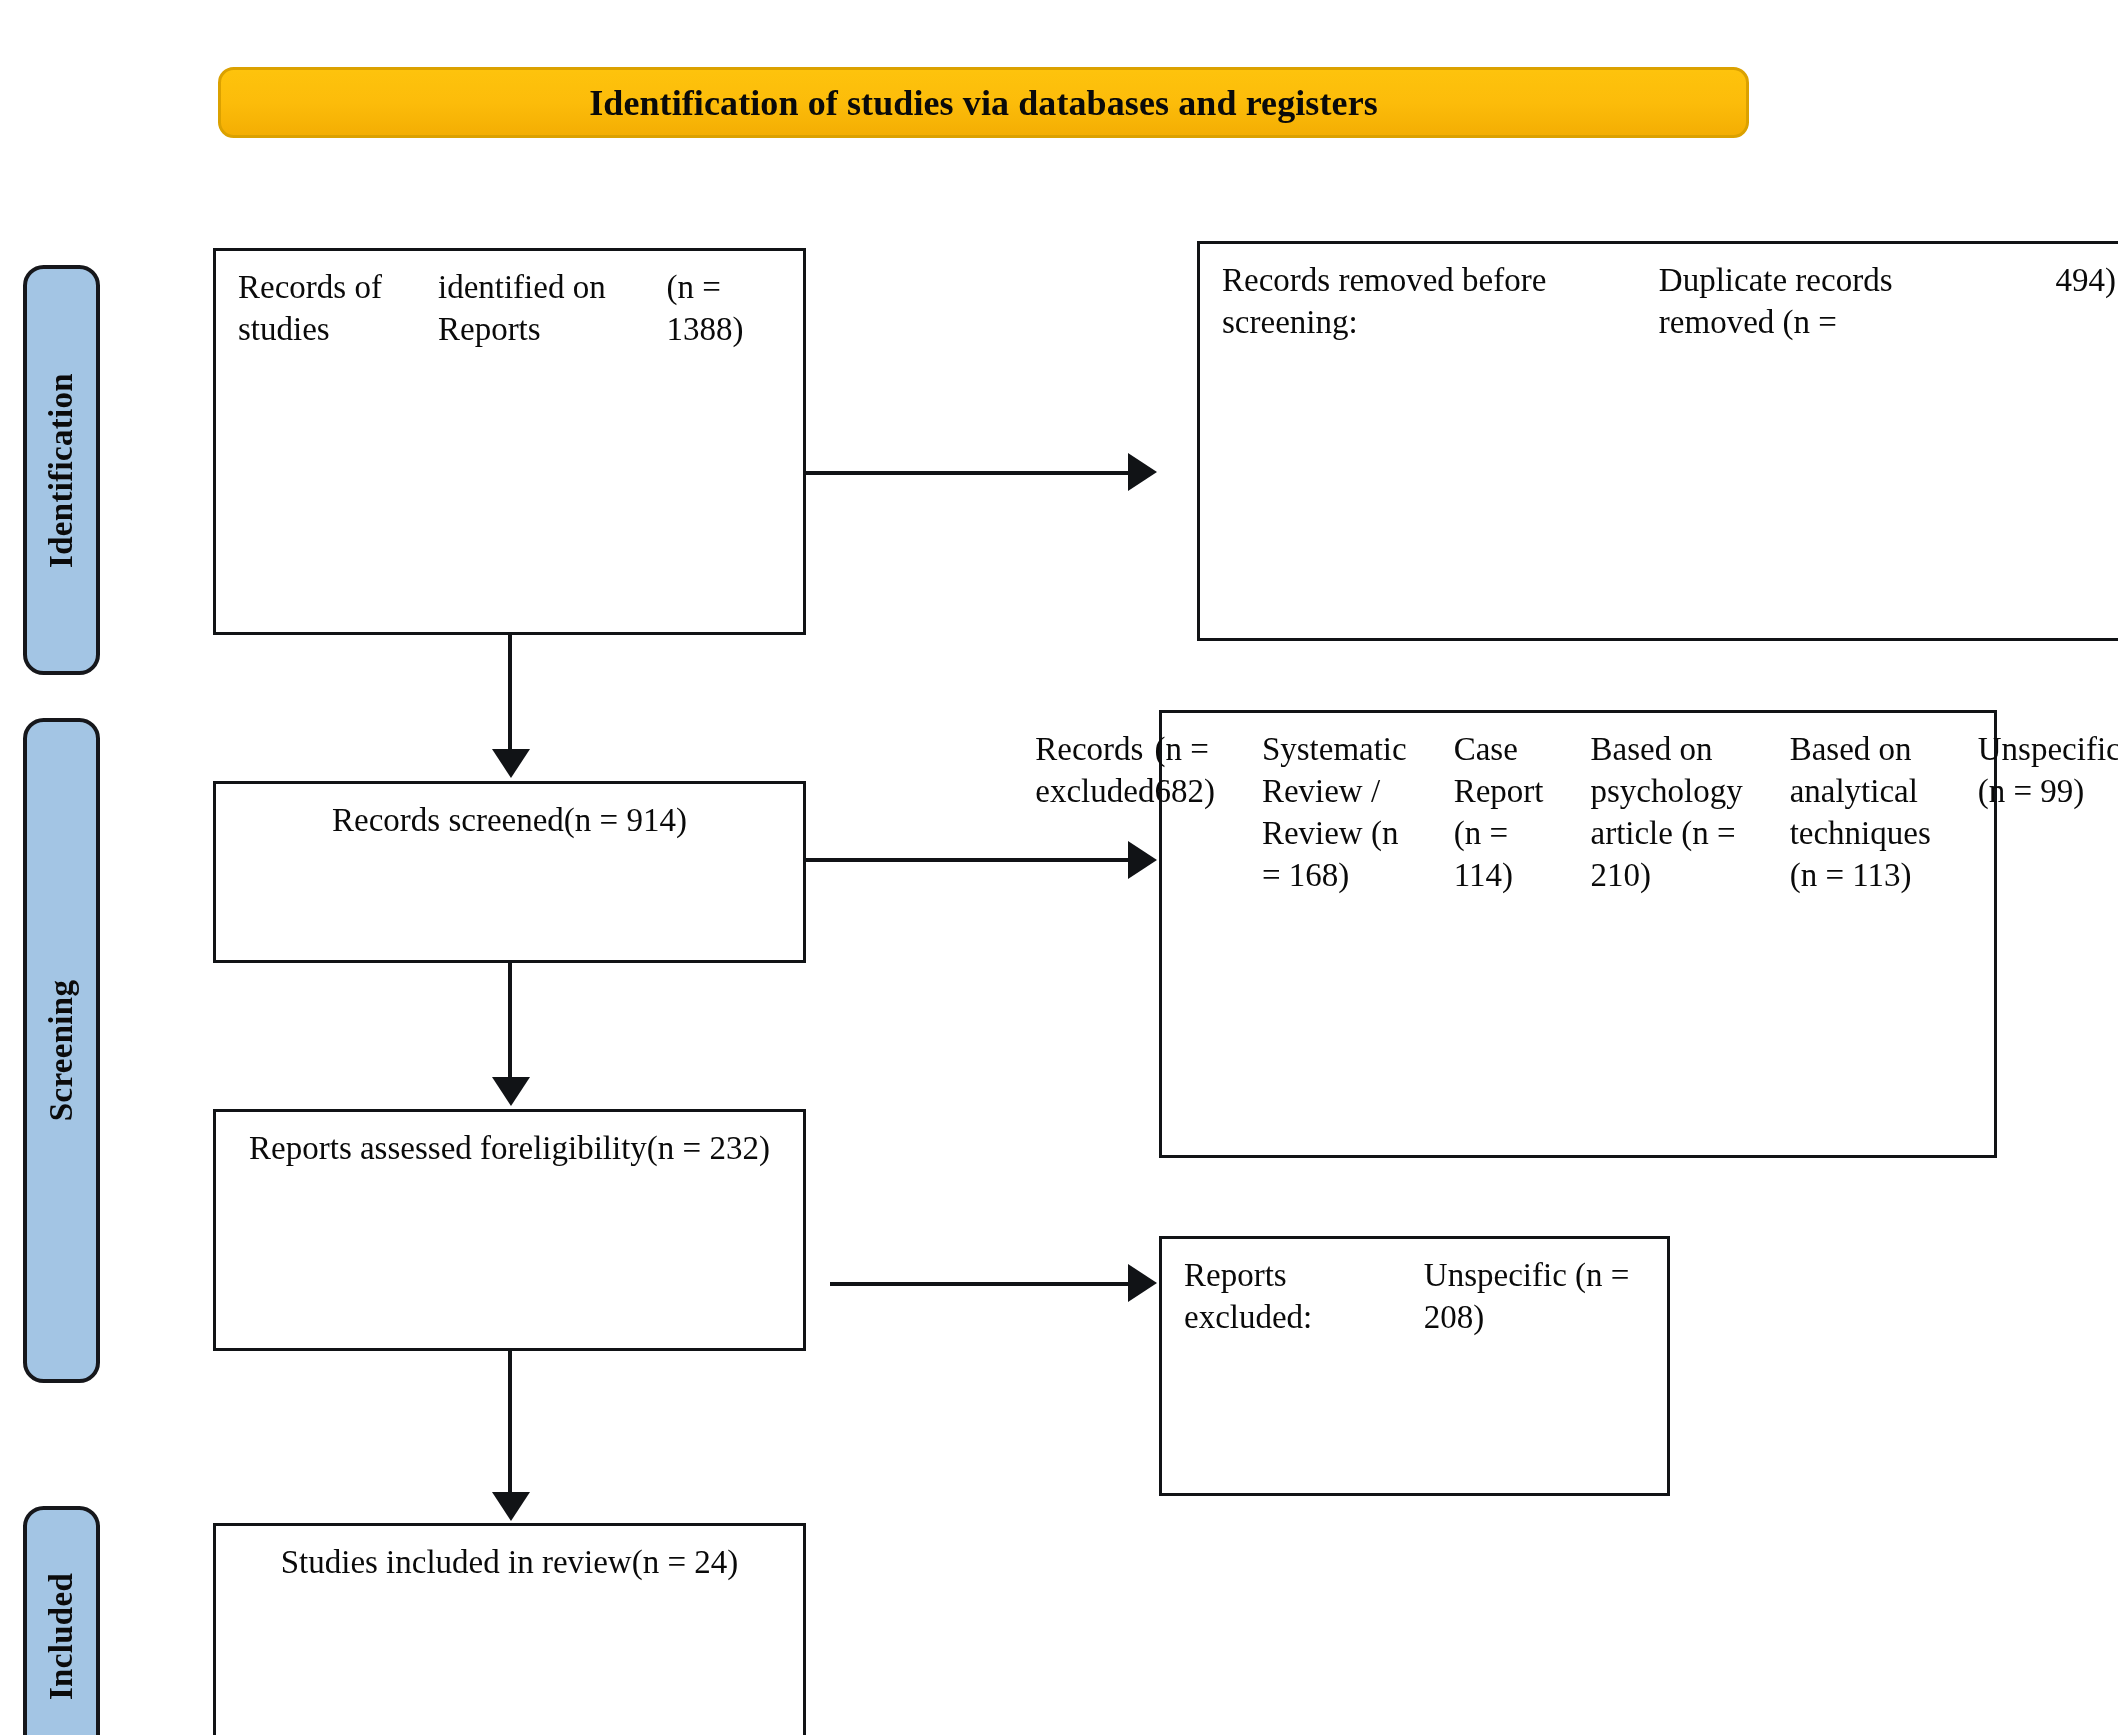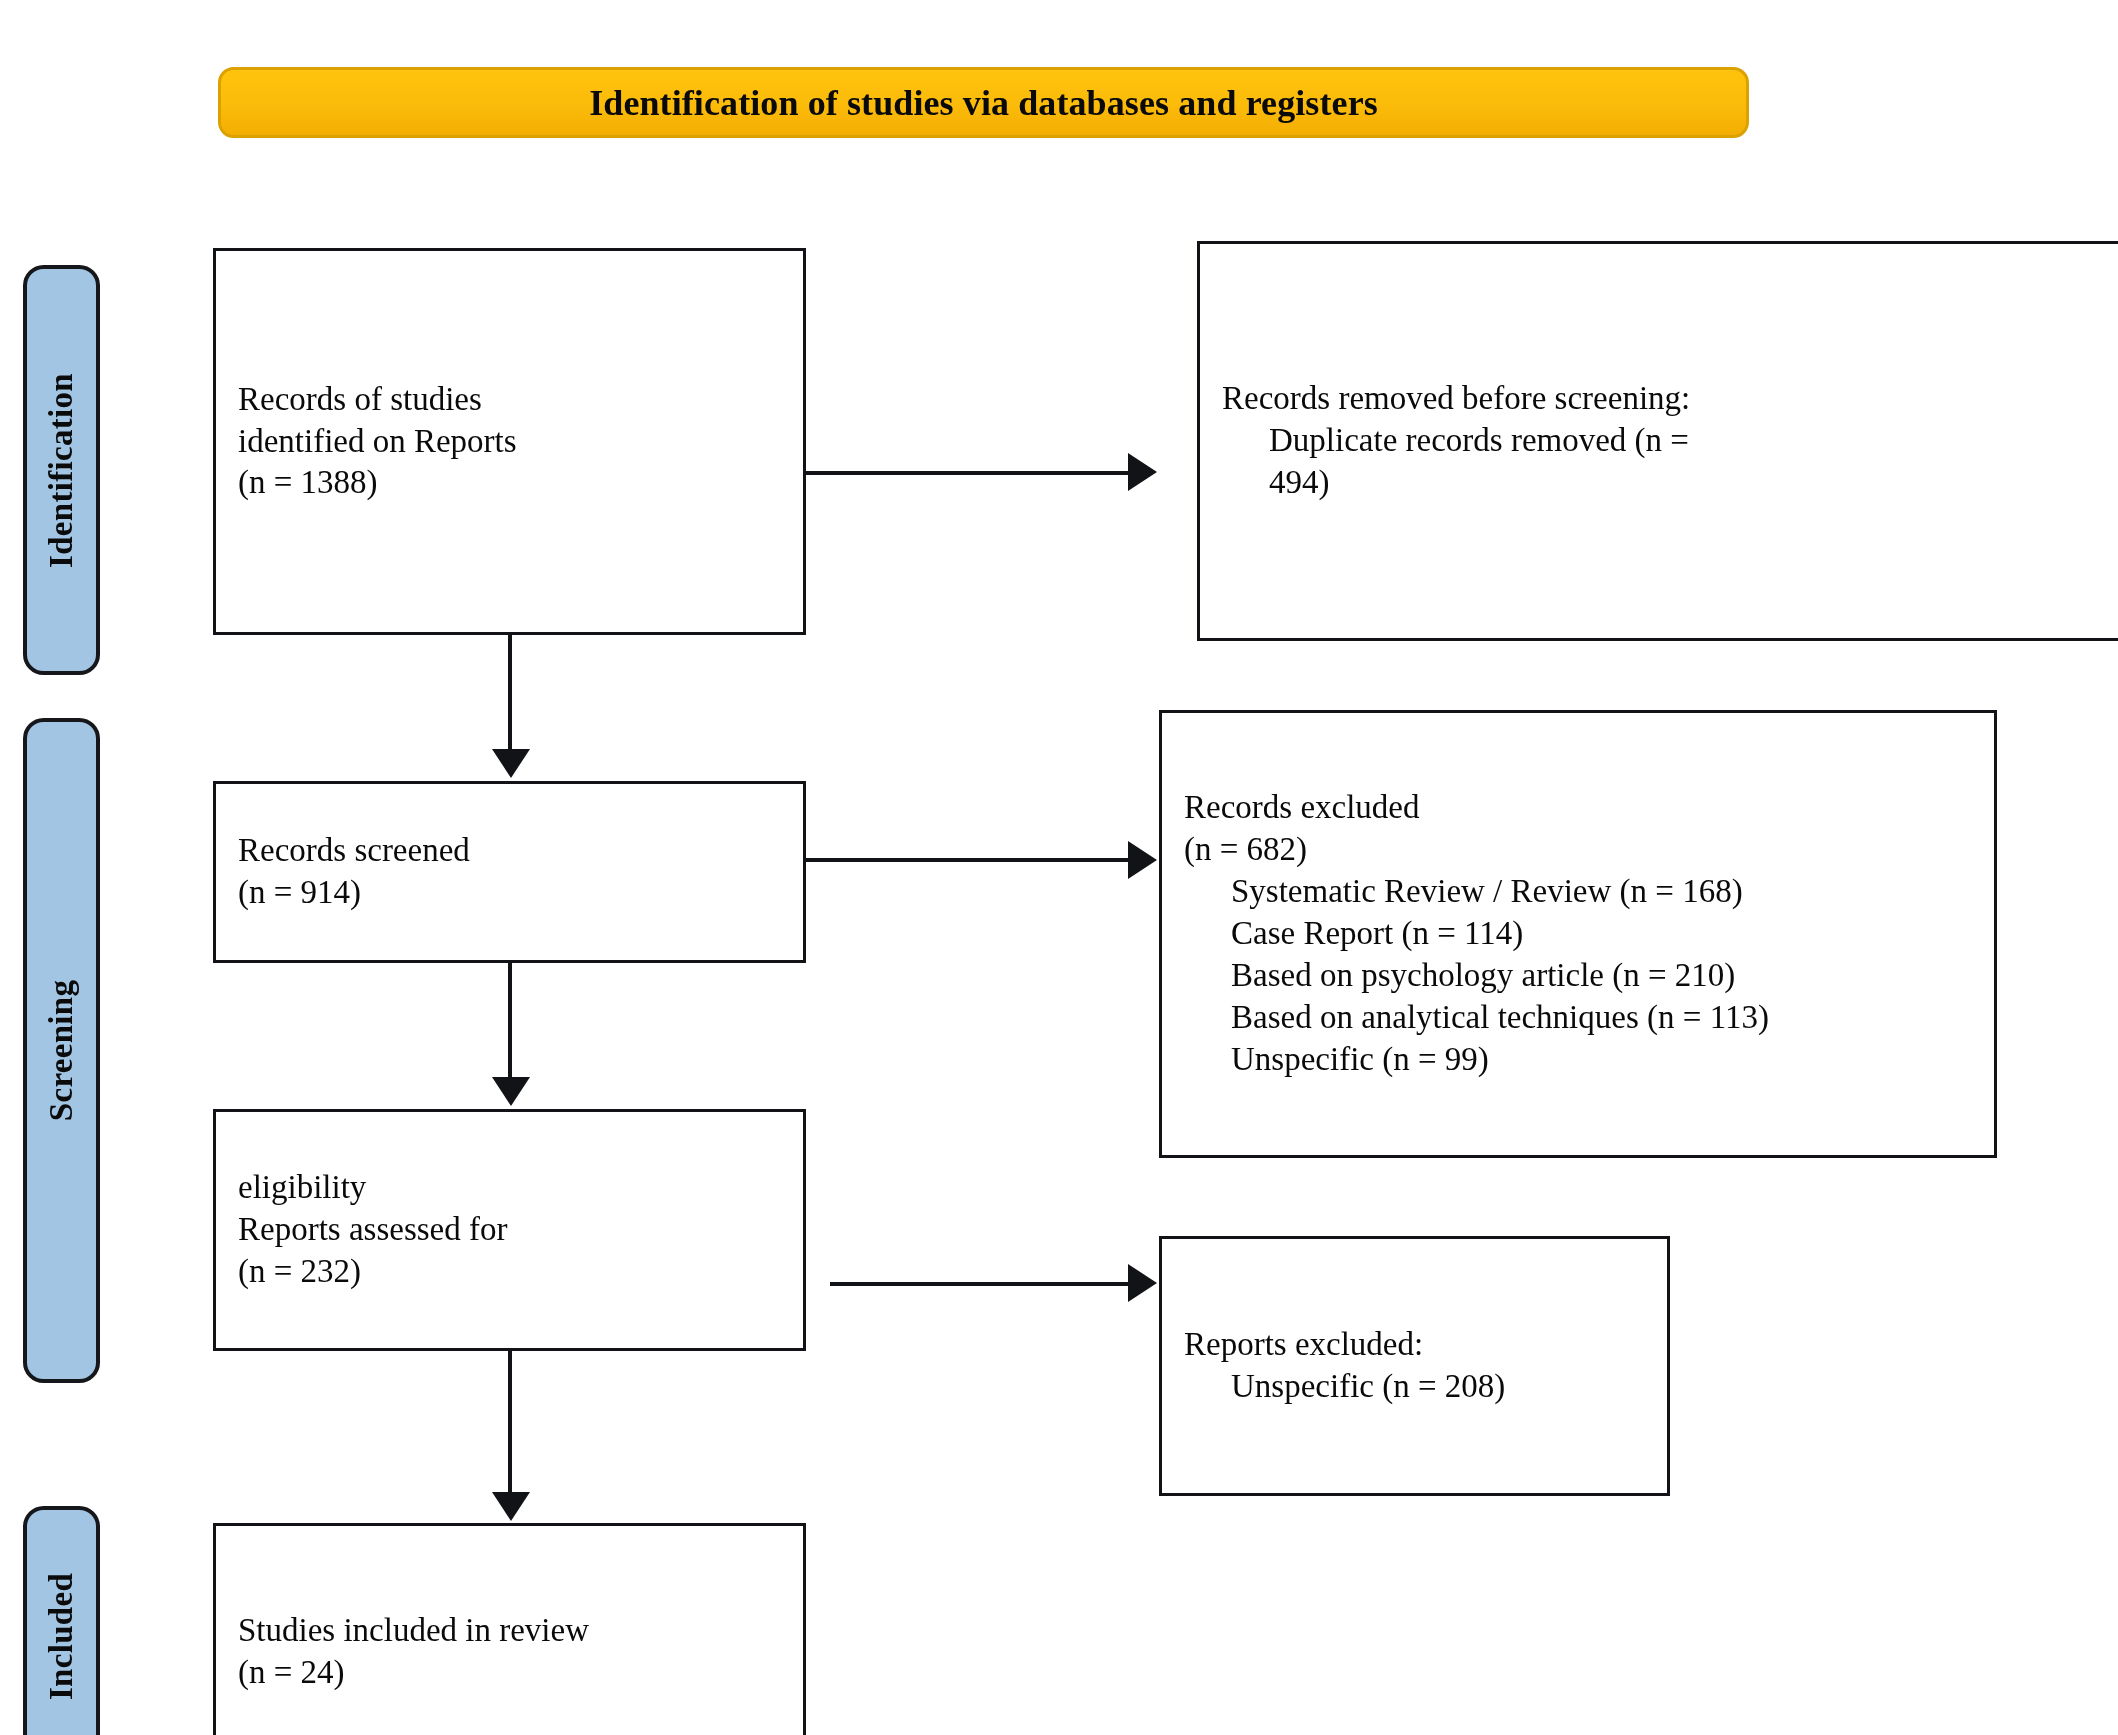--- a/index.html
+++ b/index.html
@@ -66,23 +66,23 @@
   #phase-identification { left: 23px;  top: 221px;  width: 77px; height: 410px; }
   #phase-screening      { left: 23px;  top: 674px; width: 77px; height: 665px; }
   #phase-included       { left: 23px;  top: 1462px; width: 77px; height: 261px; }
 
   
   .fbox {
     position: absolute;
     background: #ffffff;
     border: 3.6px solid #111316;
     box-sizing: border-box;
-    padding: 4px 22px;
+    padding: 16px 22px;
     display: flex;
-    flex-direction: column;
+    flex-direction: row;
     justify-content: center;
   }
   .fbox p {
     margin: 0;
     font-size: 33px;
     line-height: 1.27;
     color: #0a0a0a;
     white-space: pre-wrap;
   }
   .fbox p.indent { padding-left: 47px; }
@@ -181,22 +181,22 @@
     <p>Records excluded</p>
     <p>(n = 682)</p>
     <p class="indent">Systematic Review / Review (n = 168)</p>
     <p class="indent">Case Report (n = 114)</p>
     <p class="indent">Based on psychology article (n = 210)</p>
     <p class="indent">Based on analytical techniques (n = 113)</p>
     <p class="indent">Unspecific (n = 99)</p>
   </div>
 
   <div class="fbox" id="box-eligibility">
+    <p>Reports assessed for</p>
     <p>eligibility</p>
-    <p>Reports assessed for</p>
     <p>(n = 232)</p>
   </div>
 
   <div class="fbox" id="box-rep-excluded">
     <p>Reports excluded:</p>
     <p class="indent">Unspecific (n = 208)</p>
   </div>
 
   <div class="fbox" id="box-included">
     <p>Studies included in review</p>

